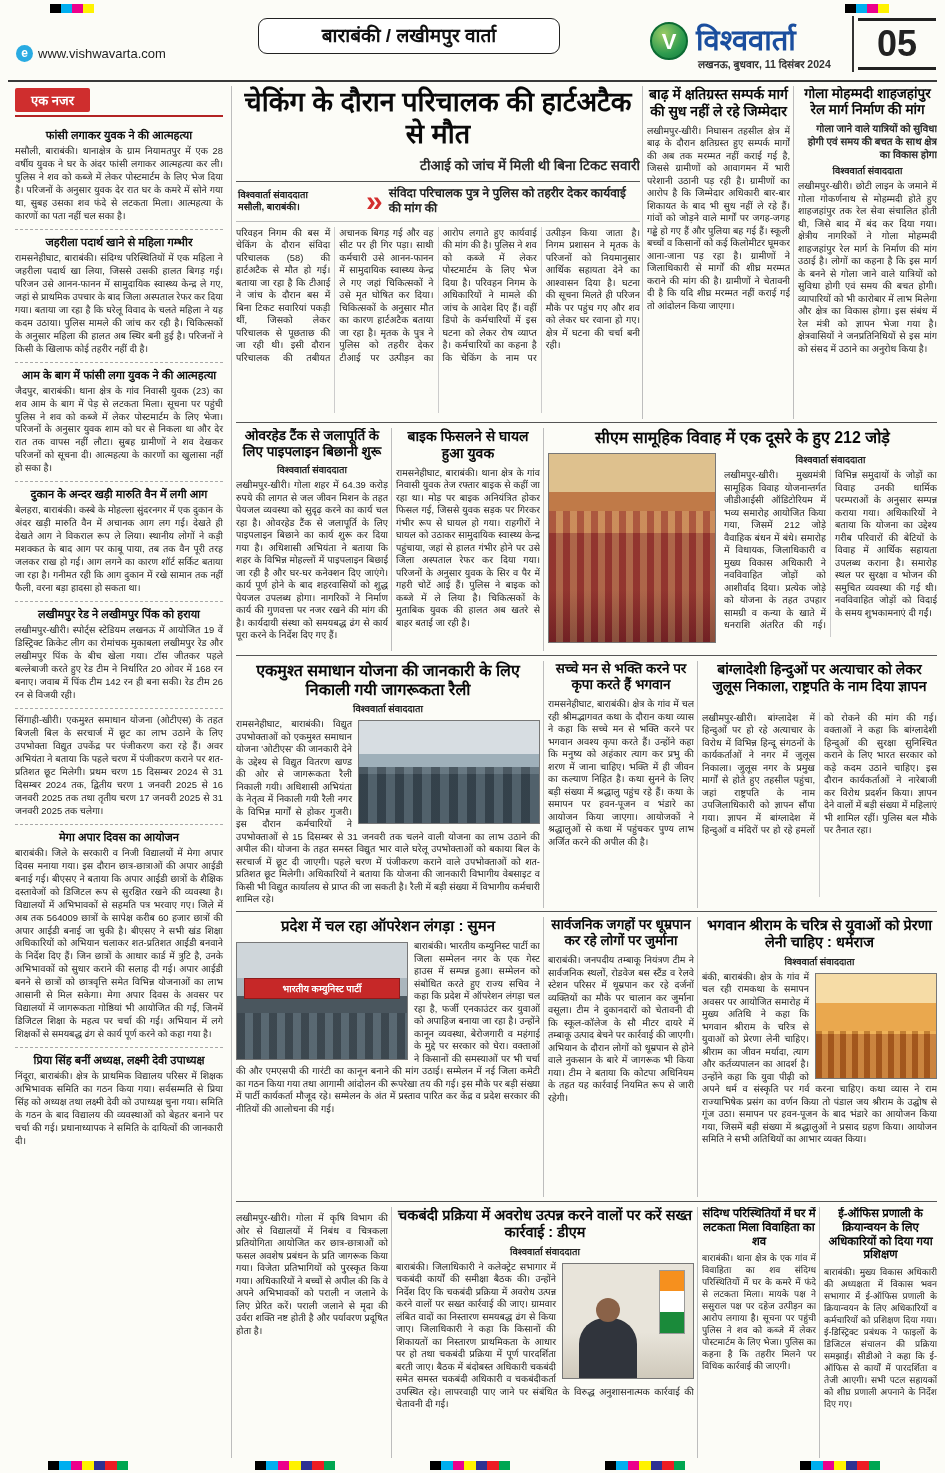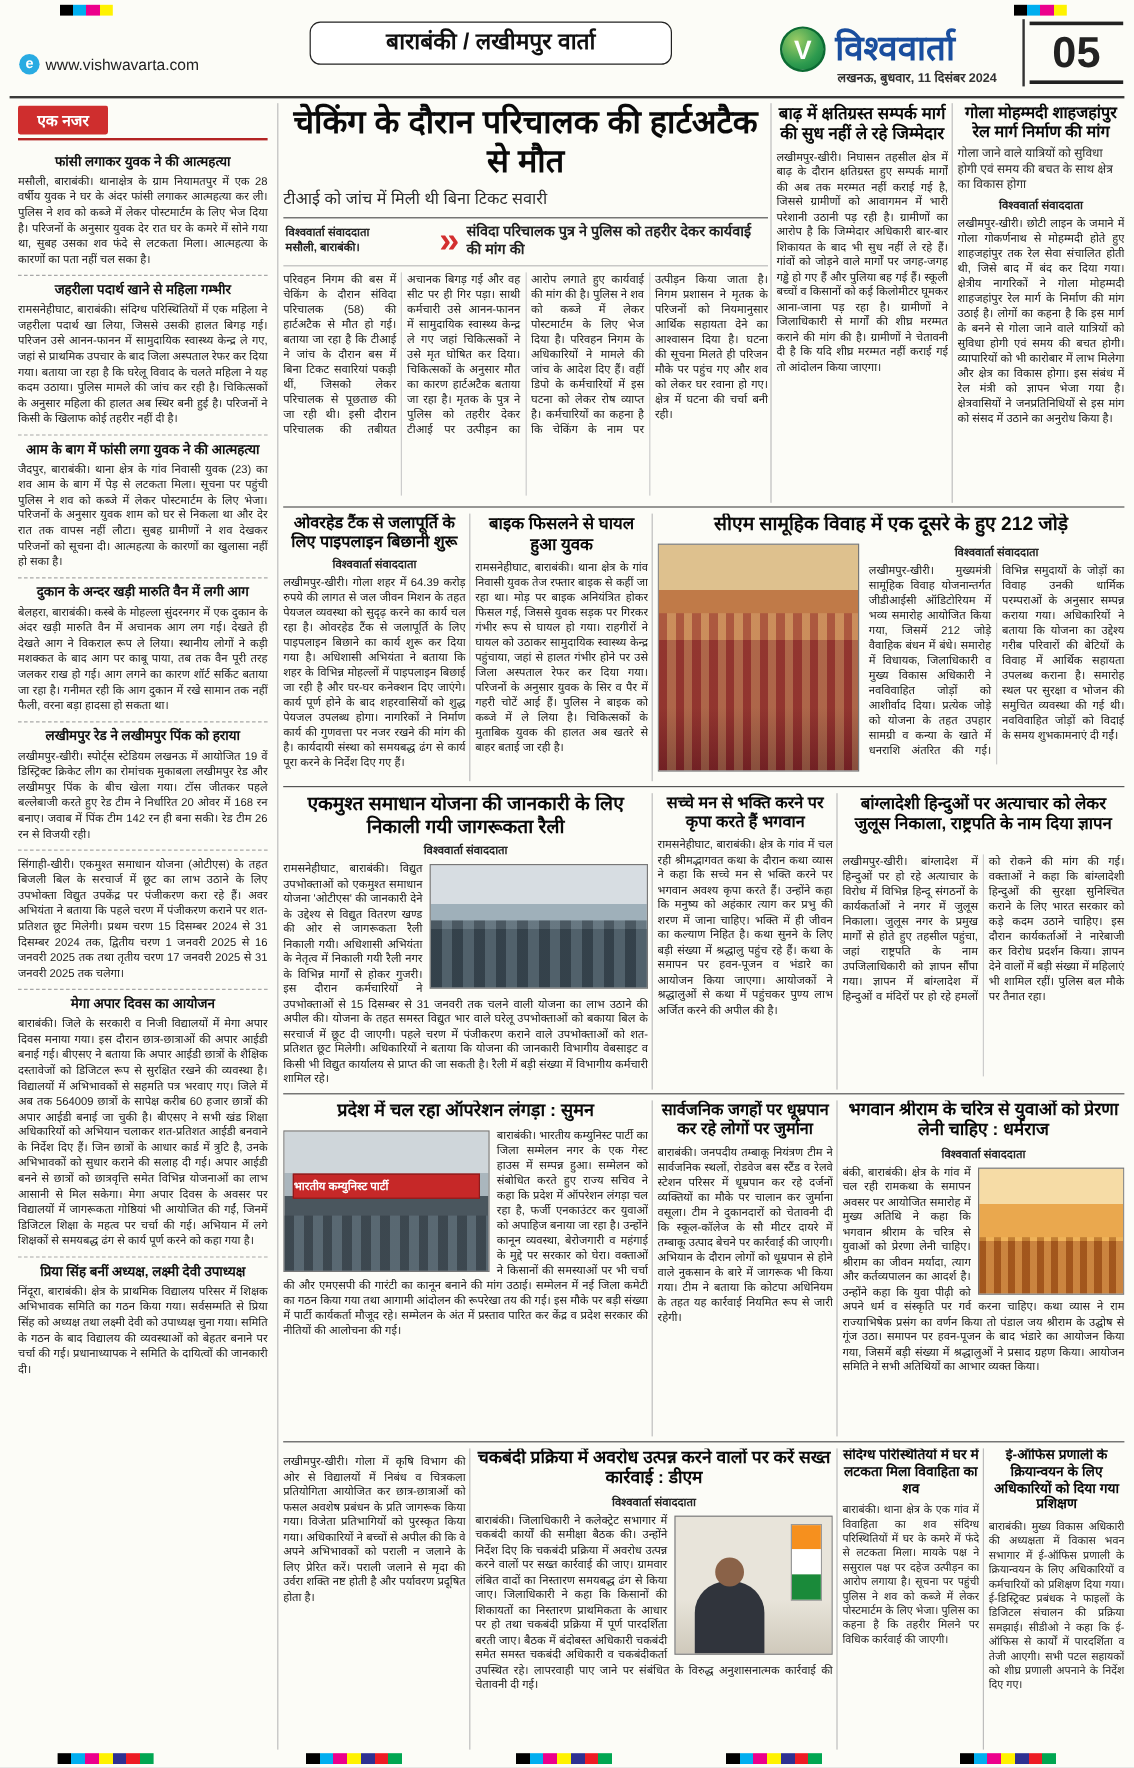--- a/index.html
+++ b/index.html
@@ -25,40 +25,40 @@
 .sb-tab{display:inline-block;background:#cf2e2e;color:#fff;font-weight:bold;font-size:13px;padding:3px 16px;border-radius:2px}
 .sb-item{padding:5px 0 6px;border-bottom:1px dashed #a8a8a8}
 .sb-item:last-child{border-bottom:none}
 .sb-h{font-size:11.2px;font-weight:bold;text-align:center;margin-bottom:3px;line-height:1.25}
 .sb-h:empty{display:none}
 .sb-b{font-size:9.4px;line-height:1.38;text-align:justify;color:#1d1d1d}
 .dl{font-weight:normal}
 
 .art{position:absolute;overflow:hidden}
 .hl{font-weight:bold;text-align:center;line-height:1.2;color:#0a0a0a}
-.subhead{text-align:left;font-weight:normal;color:#2c2c2c}
+.subhead{text-align:right;font-weight:bold;color:#2c2c2c}
 .byline-c{text-align:center;font-size:9.5px;font-weight:bold;color:#222;margin:3px 0}
 .byline-l{font-size:9.5px;font-weight:bold;color:#222;line-height:1.3}
 .jtext{font-size:9.4px;line-height:1.33;text-align:justify;color:#1b1b1b}
 .cols-2{column-count:2;column-gap:9px;column-rule:1px solid #ccc}
 .cols-4{column-count:4;column-gap:9px;column-rule:1px solid #ccc}
 .lead-sub{font-size:13.5px;margin-top:5px}
 .lead-meta{display:flex;gap:10px;align-items:center;border-top:1.2px solid #555;border-bottom:1px solid #bbb;margin:7px 0 5px;padding:4px 2px}
 .pq-mark{color:#d32f2f;font-size:30px;font-weight:bold;line-height:.8;margin-right:6px;flex:none}
 .pq-text{font-size:12px;font-weight:bold;color:#222;line-height:1.28}
 .photo{border:1px solid #777;position:relative;overflow:hidden}
 .ph-r{float:right;margin:2px 0 4px 6px}
 .ph-l{float:left;margin:2px 6px 4px 0}
 .photo-wedding{background:linear-gradient(180deg,#dec18e 0 20%,#c07a48 20% 42%,#9c4a32 42% 72%,#6e2d22 100%)}
 .photo-wedding::after{content:"";position:absolute;inset:30% 0 0 0;background:repeating-linear-gradient(90deg,rgba(120,0,40,.28) 0 7px,rgba(255,230,180,.18) 7px 14px)}
 .photo-rally{background:linear-gradient(180deg,#d7dde2 0 32%,#9fb0ba 32% 52%,#45555f 52% 100%)}
 .photo-rally::after{content:"";position:absolute;left:0;right:0;bottom:0;height:55%;background:repeating-linear-gradient(90deg,#2f3b44 0 9px,#55656f 9px 18px);opacity:.75}
 .photo-cpi{background:linear-gradient(180deg,#cfd6da 0 30%,#aab6bd 30% 46%,#4a565e 46% 100%)}
 .photo-cpi::after{content:"";position:absolute;left:0;right:0;bottom:0;height:40%;background:repeating-linear-gradient(90deg,#39444c 0 8px,#5d6d77 8px 16px);opacity:.8}
-.cpi-banner{position:absolute;left:4%;right:4%;top:30%;background:#c62828;color:#fff;font-weight:bold;font-size:9.5px;padding:3px 0;border:1px solid #8e1b1b;z-index:2}
+.cpi-banner{position:absolute;left:4%;right:4%;top:30%;background:#c62828;color:#fff;font-weight:bold;font-size:9.5px;text-align:center;padding:3px 0;border:1px solid #8e1b1b;z-index:2}
 .photo-katha{background:linear-gradient(180deg,#f6dca6 0 28%,#eaa84e 28% 58%,#b96a2c 58% 100%)}
 .photo-katha::after{content:"";position:absolute;inset:55% 0 0 0;background:repeating-linear-gradient(90deg,rgba(120,50,0,.35) 0 6px,rgba(255,210,120,.25) 6px 12px)}
 .photo-dm{background:linear-gradient(180deg,#e8e4da 0 60%,#cfc9bb 100%)}
 .dm-flag{position:absolute;right:8px;top:6px;width:26px;height:64px;display:flex;flex-direction:column;border:1px solid #999}
 .dm-flag i{flex:1}
 .dm-flag i:nth-child(1){background:#f6901e}
 .dm-flag i:nth-child(2){background:#fff}
 .dm-flag i:nth-child(3){background:#1a8a3a}
 .dm-person{position:absolute;left:16px;bottom:0;width:58px;height:60px;background:#30343c;border-radius:26px 26px 0 0}
 .dm-person::before{content:"";position:absolute;left:17px;top:-20px;width:24px;height:24px;border-radius:50%;background:#8a6248}

